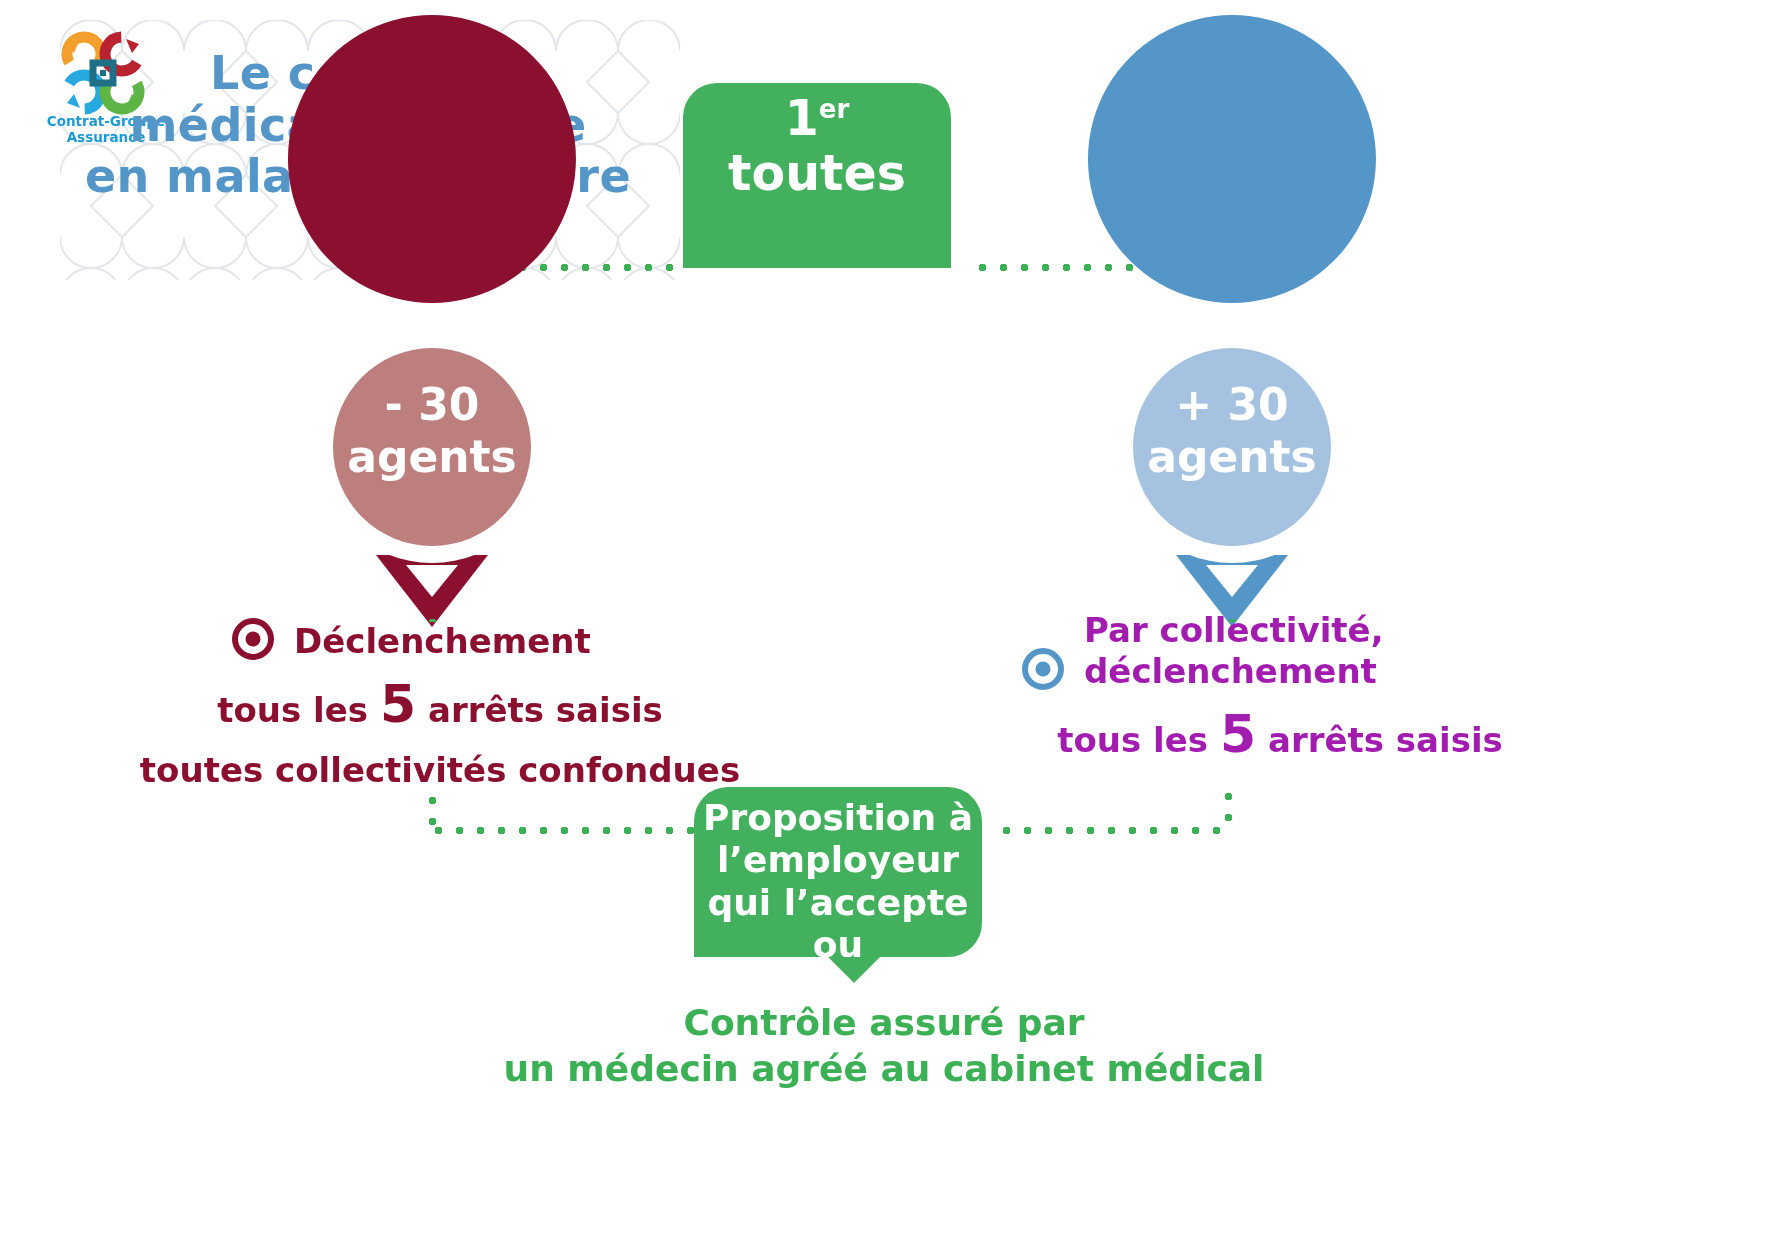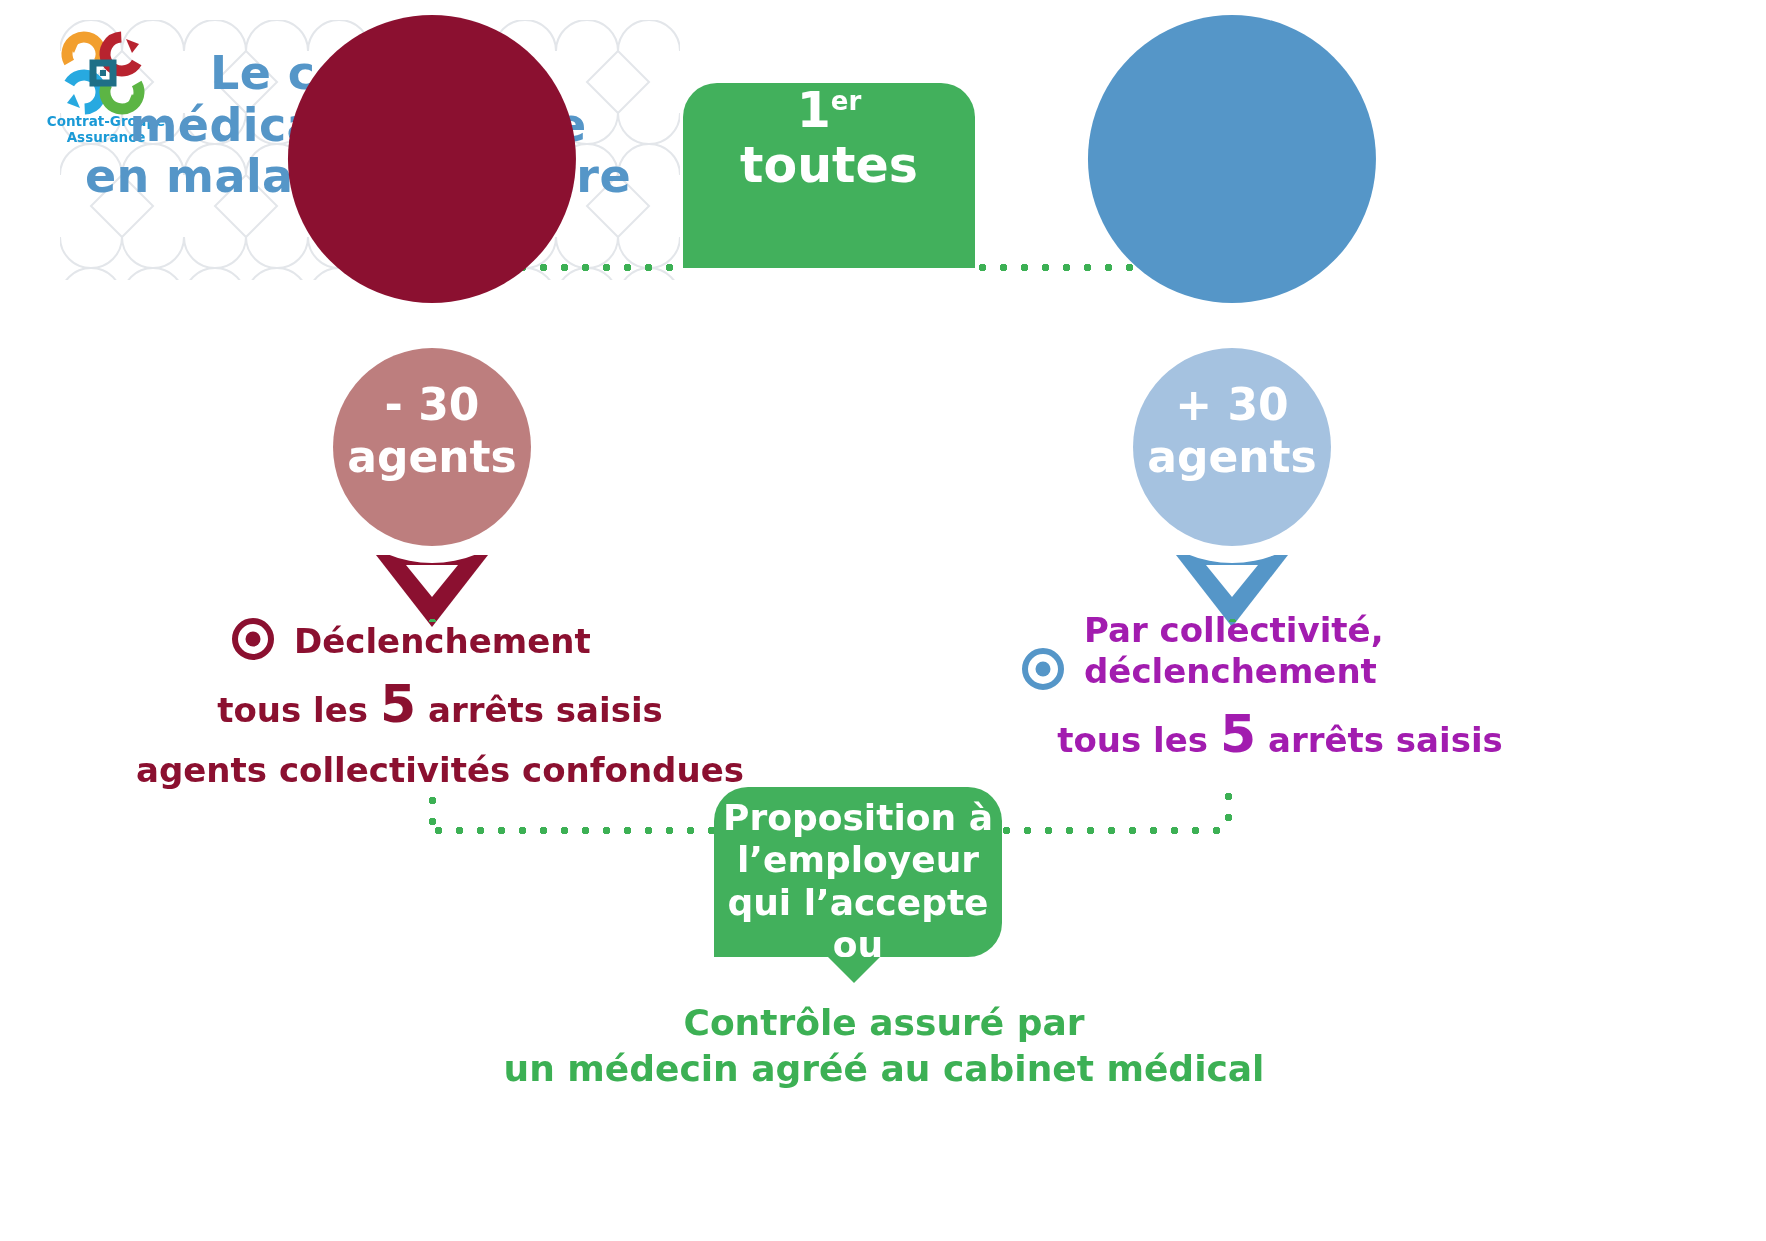--- a/index.html
+++ b/index.html
@@ -68,35 +68,35 @@
     position: absolute;
     background: #42b05c;
     color: #ffffff;
     text-align: center;
     font-weight: bold;
     box-sizing: border-box;
   }
   .green-box-date {
     left: 683px;
     top: 83px;
-    width: 292px;
+    width: 268px;
     height: 185px;
     border-top-left-radius: 34px;
     border-top-right-radius: 34px;
     font-size: 49px;
     line-height: 1.13;
-    padding-top: 0;
+    padding-top: 8px;
   }
   .green-box-date .sup {
     font-size: 26px;
     vertical-align: super;
     line-height: 1;
   }
   .green-box-prop {
-    left: 714px;
+    left: 694px;
     top: 787px;
     width: 288px;
     height: 170px;
     border-top-left-radius: 34px;
     border-top-right-radius: 34px;
     border-bottom-right-radius: 34px;
     font-size: 36px;
     line-height: 1.18;
     padding-top: 10px;
     white-space: pre-line;
@@ -314,21 +314,21 @@
           <circle cx="23" cy="23" r="7.5" fill="#8b1030"></circle>
         </svg>
       </span>
       <span class="bullet-head">Déclenchement</span>
     </div>
     <div class="rule-line">
       <span>tous les</span>
       <span class="big-num">5</span>
       <span>arrêts saisis</span>
     </div>
-    <div class="rule-line">agents collectivités confondues</div>
+    <div class="rule-line">toutes collectivités confondues</div>
   </div>
 
   <div class="bullet-block tint-blue" id="block-right">
     <div class="bullet-row">
       <span class="bullet-icon">
         <svg width="46" height="46" viewBox="0 0 46 46">
           <circle cx="23" cy="23" r="18" fill="none" stroke="#5596c8" stroke-width="6"></circle>
           <circle cx="23" cy="23" r="7.5" fill="#5596c8"></circle>
         </svg>
       </span>

